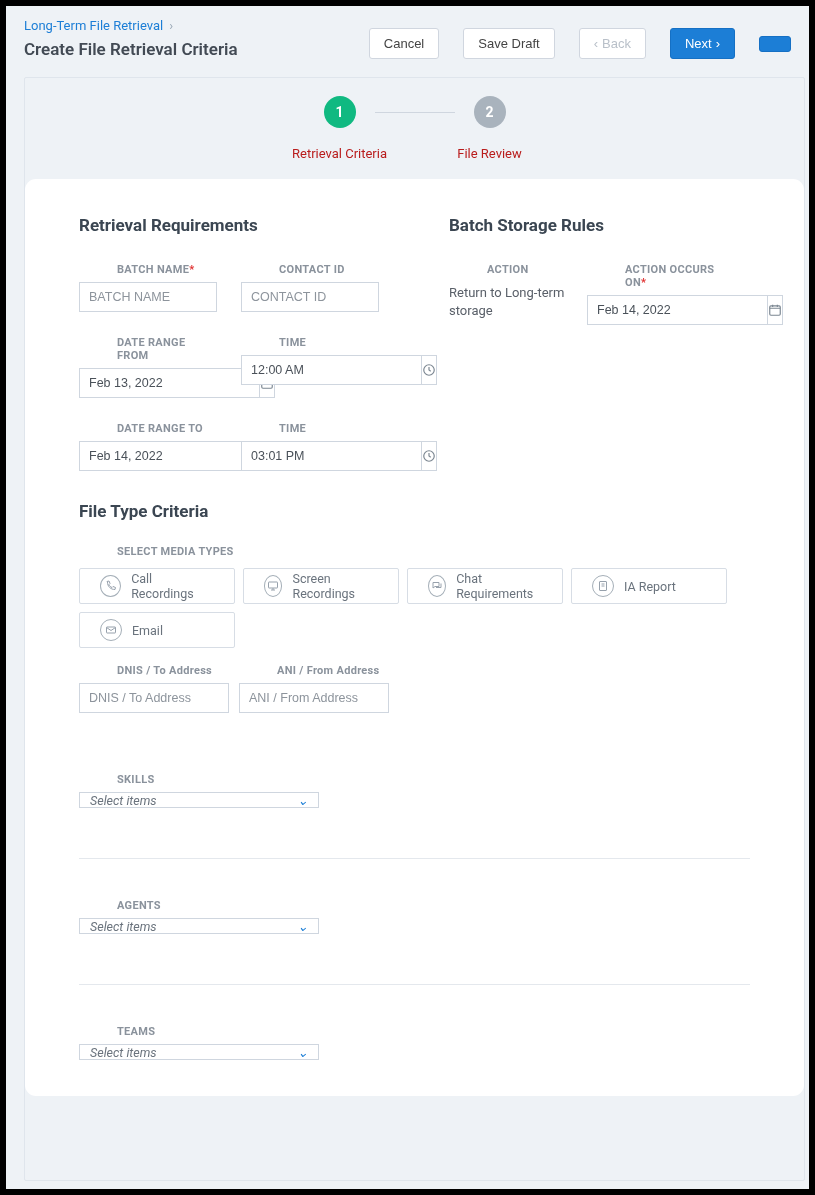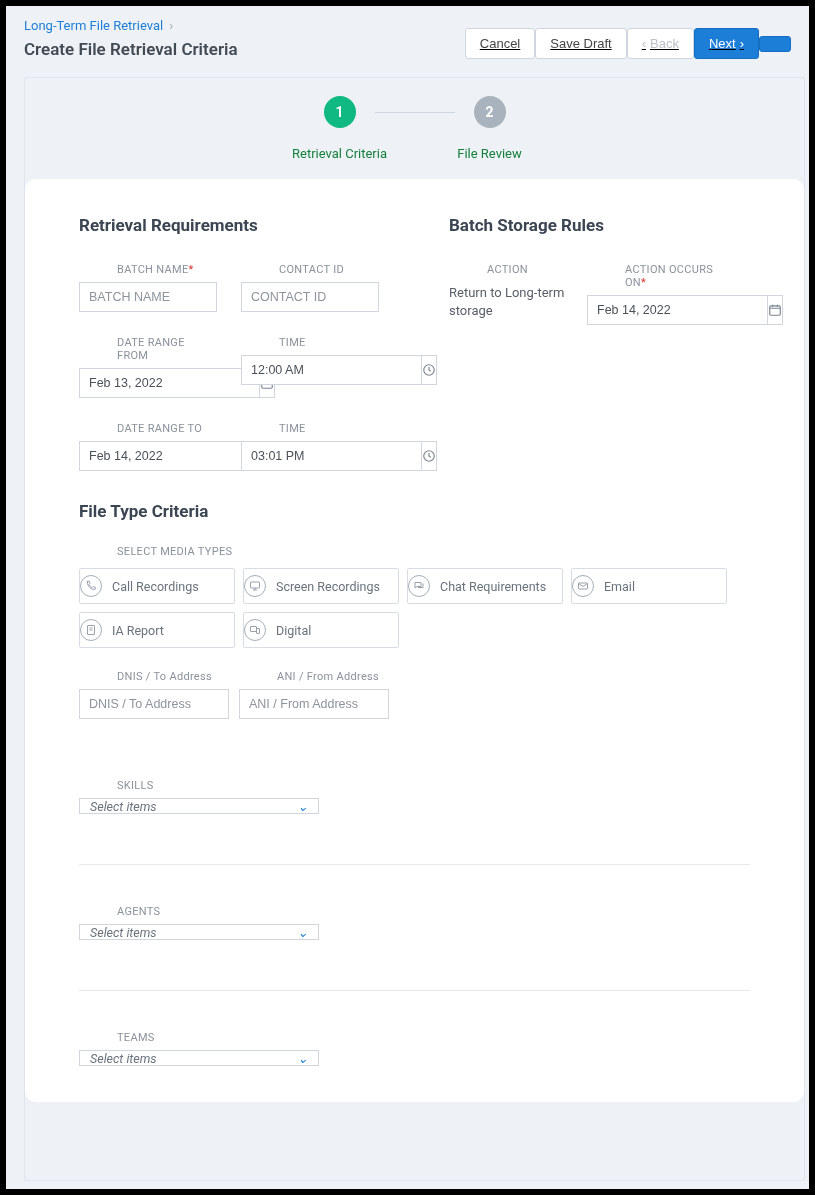--- a/index.html
+++ b/index.html
@@ -33,24 +33,23 @@
       margin-bottom: 6px;
     }
     .breadcrumb-row .chev { color: #9aa8b5; }
     .page-title {
       font-size: 17px;
       color: #424a54;
       font-weight: 600;
     }
     .topbar-right {
       display: flex;
-      gap: 0;
+      gap: 24px;
       align-items: center;
       padding-top: 10px;
-      text-decoration: underline;
     }
     .btn {
       display: inline-flex;
       align-items: center;
       gap: 4px;
       padding: 7px 14px;
       font-size: 13px;
       border-radius: 3px;
       border: 1px solid #d0d6df;
       background: #fff;
@@ -91,21 +90,21 @@
       gap: 18px;
       width: 150px;
     }
     .step-circle {
       width: 32px; height: 32px; border-radius: 50%;
       display: flex; align-items: center; justify-content: center;
       color: #fff; font-weight: 700; font-size: 14px;
     }
     .step-circle.active { background: #10b981; }
     .step-circle.inactive { background: #a9b3bd; }
-    .step-label { font-size: 13px; color: #15803d; }
+    .step-label { font-size: 13px; color: #b91c1c; }
     .step-connector {
       width: 80px; height: 1px; background: #cfd6df; margin-top: 16px;
       margin-left: -40px; margin-right: -40px;
     }
     .form-area {
       background: #fff;
       padding: 36px 54px;
       border-radius: 11px;
     }
     .two-col {
@@ -128,21 +127,21 @@
     }
     .field-grid-right {
       display: grid;
       grid-template-columns: 138px 138px;
     }
     .field { display: flex; flex-direction: column; gap: 6px; }
     .label {
       font-size: 11px;
       letter-spacing: 0.3px;
       color: #8a929c;
-      font-weight: 400;
+      font-weight: 700;
       text-transform: uppercase;
       padding-left: 38px;
     }
     .label .req { color: #e03030; }
     .input {
       border: 1px solid #cfd6df;
       height: 30px;
       padding: 0 9px;
       font-size: 12.5px;
       color: #4a5159;
@@ -164,38 +163,38 @@
       grid-template-columns: repeat(4, 156px);
       gap: 8px;
       margin-bottom: 8px;
     }
     .media-tile {
       border: 1px solid #d7dde5;
       height: 36px;
       display: flex;
       align-items: center;
       gap: 10px;
-      padding: 0 0;
+      padding: 0 20px;
       color: #6a737d;
       font-size: 12.5px;
       cursor: pointer;
       border-radius: 2px;
     }
     .media-icon {
       width: 22px; height: 22px;
       border: 1.5px solid #a5afb8; border-radius: 50%;
       display: flex; align-items: center; justify-content: center;
       color: #97a1ac;
     }
     .media-icon svg { width: 12px; height: 12px; }
     .dnis-row {
       display: grid;
       grid-template-columns: repeat(2, 150px);
       column-gap: 10px;
-      margin-top: 14px;
+      margin-top: 8px;
     }
     .select-block { margin-top: 60px; }
     .select-block .divider { border-top: 1px solid #e4e8ed; margin-top: 50px; }
     .select {
       width: 240px;
       border: 1px solid #cfd6df;
       height: 16px;
       padding: 0 10px;
       display: flex;
       align-items: center;
@@ -367,43 +366,34 @@
                   <svg viewBox="0 0 24 24" fill="none" stroke="currentColor" stroke-width="2">
                     <path d="M4 5h12v8H8l-4 3V5z"></path>
                     <path d="M10 15h10v-8"></path>
                   </svg>
                 </div>
               <span>Chat Requirements</span>
             </div>
             <div class="media-tile">
               <div class="media-icon">
                   <svg viewBox="0 0 24 24" fill="none" stroke="currentColor" stroke-width="2">
+                    <rect x="5" y="3" width="14" height="18" rx="1"></rect>
+                    <path d="M9 8h6M9 12h6"></path>
+                  </svg>
+                </div>
+              <span>IA Report</span>
+            </div>
+            <div class="media-tile">
+              <div class="media-icon">
+                  <svg viewBox="0 0 24 24" fill="none" stroke="currentColor" stroke-width="2">
                     <rect x="3" y="6" width="18" height="12" rx="1"></rect>
                     <path d="M3 7l9 6 9-6"></path>
                   </svg>
                 </div>
               <span>Email</span>
-            </div>
-            <div class="media-tile">
-              <div class="media-icon">
-                  <svg viewBox="0 0 24 24" fill="none" stroke="currentColor" stroke-width="2">
-                    <rect x="5" y="3" width="14" height="18" rx="1"></rect>
-                    <path d="M9 8h6M9 12h6"></path>
-                  </svg>
-                </div>
-              <span>IA Report</span>
-            </div>
-            <div class="media-tile">
-              <div class="media-icon">
-                  <svg viewBox="0 0 24 24" fill="none" stroke="currentColor" stroke-width="2">
-                    <rect x="3" y="5" width="12" height="10" rx="1"></rect>
-                    <rect x="15" y="9" width="6" height="10" rx="1"></rect>
-                  </svg>
-                </div>
-              <span>Digital</span>
             </div>
           </div>
         </div>
 
         <div class="dnis-row">
           <div class="field">
             <div class="label" style="text-transform:none">DNIS / To Address</div>
             <input class="input" placeholder="DNIS / To Address" style="">
           </div>
           <div class="field">

